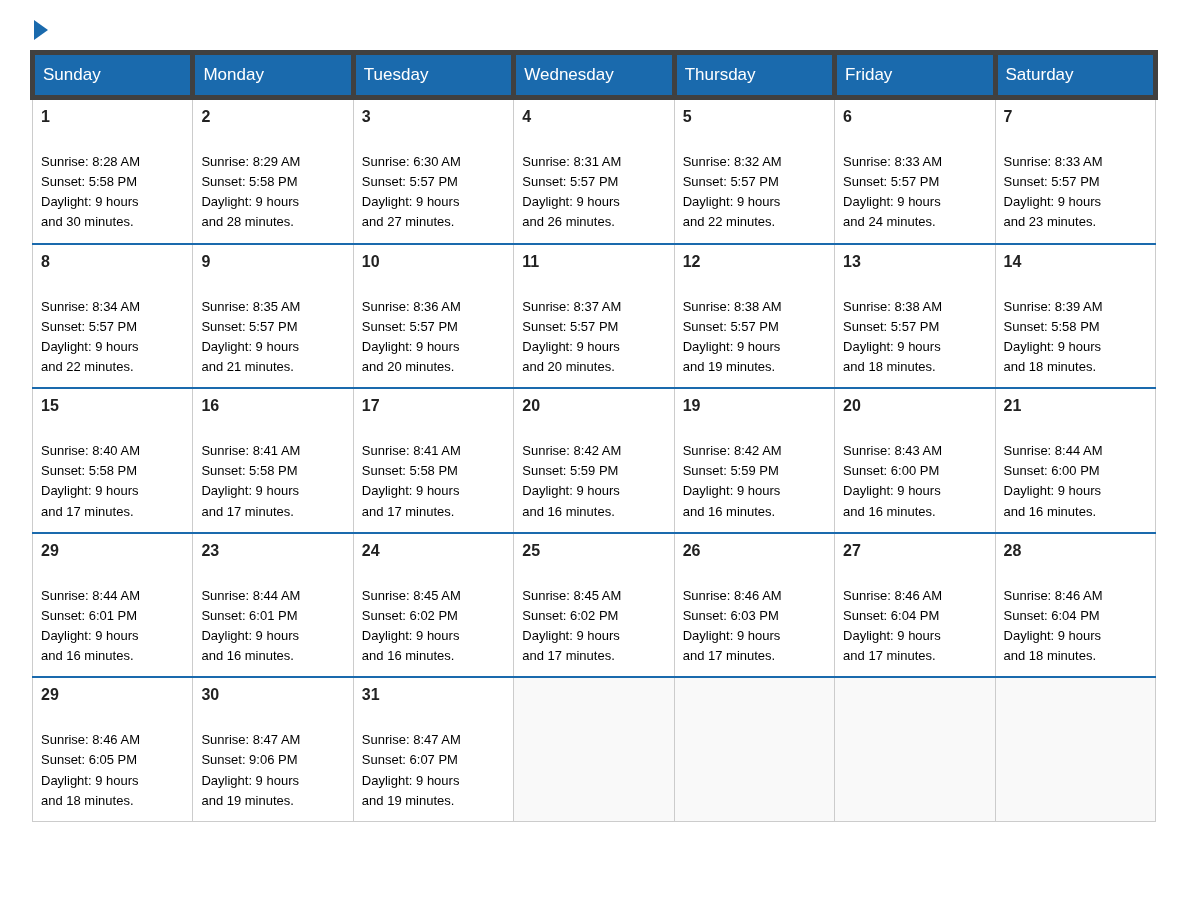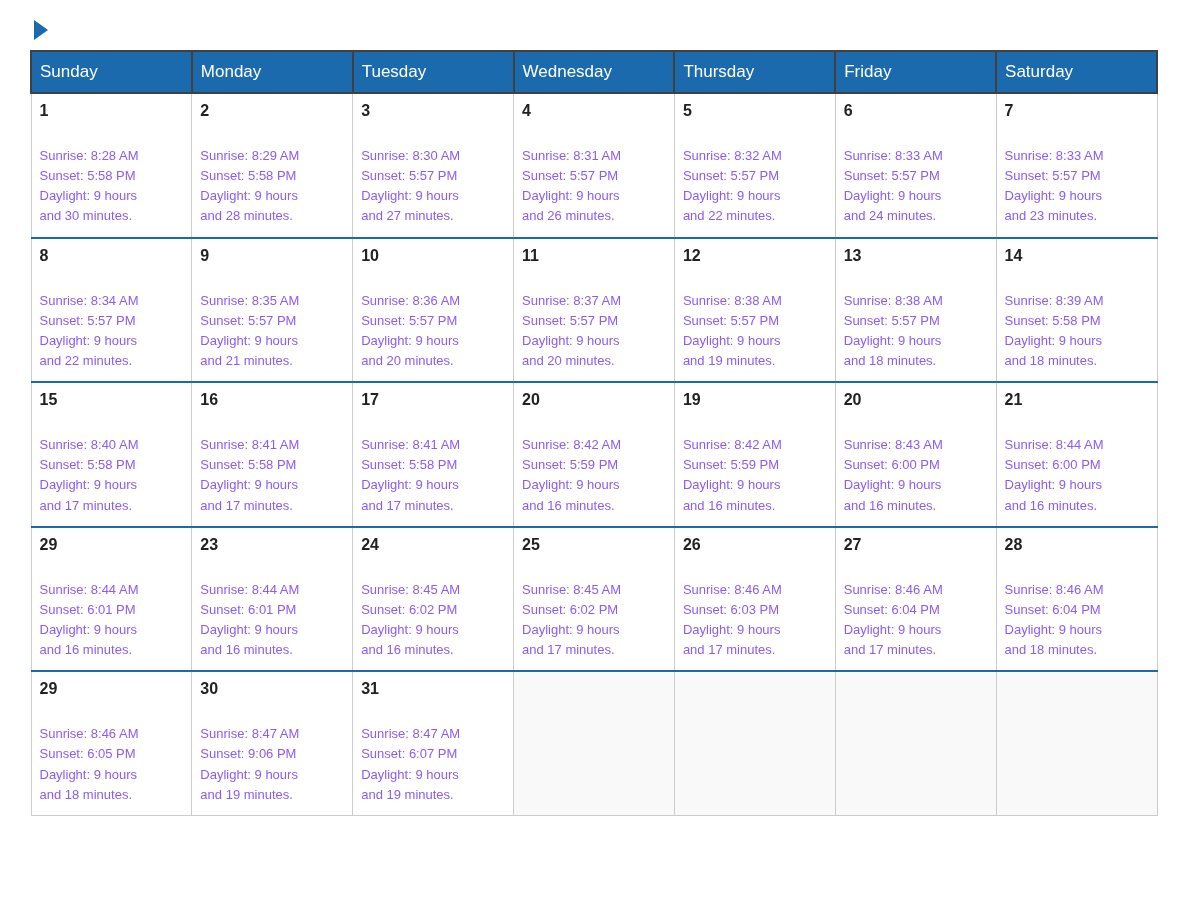--- a/index.html
+++ b/index.html
@@ -63,21 +63,21 @@
       border-collapse: collapse;
       margin-top: 8px;
     }
     .calendar th {
       background: #1a6aad;
       color: #fff;
       font-size: 17px;
       font-weight: normal;
       padding: 10px 8px;
       text-align: left;
-      border: 2px solid #404040;
+      border: 5px solid #404040;
     }
     .calendar td {
       vertical-align: top;
       padding: 8px 8px 10px 8px;
       border: 1px solid #ccc;
       width: 14.28%;
       font-size: 13.5px;
       color: #222;
       background: #fff;
       min-height: 100px;
@@ -86,21 +86,21 @@
       background: #f9f9f9;
     }
     .day-num {
       font-size: 16px;
       font-weight: bold;
       margin-bottom: 5px;
       display: block;
     }
     .day-info {
       font-size: 13px;
-      color: #8b5cf6;
+      color: #000000;
       line-height: 1.55;
       margin-top: 26px;
     }
     .calendar tr {
       border-bottom: 2px solid #1a6aad;
     }
     .calendar tbody tr:last-child {
       border-bottom: none;
     }
   </style>
@@ -149,21 +149,21 @@
         <div class="day-info">
           <span>Sunrise: 8:29 AM</span><br>
           <span>Sunset: 5:58 PM</span><br>
           <span>Daylight: 9 hours</span><br>
           <span>and 28 minutes.</span>
         </div>
       </td>
         <td>
         <span class="day-num">3</span>
         <div class="day-info">
-          <span>Sunrise: 8:30 AM</span><br>
+          <span>Sunrise: 6:30 AM</span><br>
           <span>Sunset: 5:57 PM</span><br>
           <span>Daylight: 9 hours</span><br>
           <span>and 27 minutes.</span>
         </div>
       </td>
         <td>
         <span class="day-num">4</span>
         <div class="day-info">
           <span>Sunrise: 8:31 AM</span><br>
           <span>Sunset: 5:57 PM</span><br>

